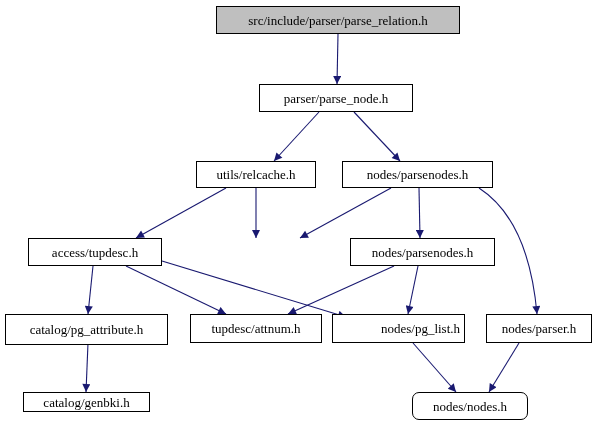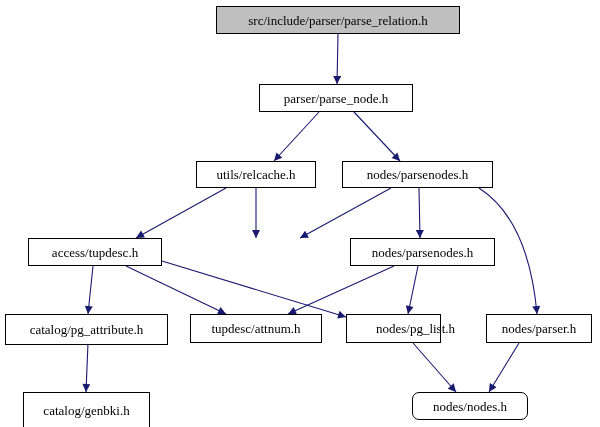--- a/index.html
+++ b/index.html
@@ -77,18 +77,18 @@
   </svg>
 
   <div class="node root" style="left:216px; top:6px;  width:244px; height:28px;">src/include/parser/parse_relation.h</div>
   <div class="node" style="left:259px; top:84px; width:154px; height:28px;">parser/parse_node.h</div>
   <div class="node" style="left:196px; top:161px;width:120px; height:27px;">utils/relcache.h</div>
   <div class="node" style="left:342px; top:161px;width:151px; height:27px;">nodes/parsenodes.h</div>
   <div class="node" style="left:28px;  top:238px;width:134px; height:28px;">access/tupdesc.h</div>
   <div class="node" style="left:350px; top:238px;width:145px; height:28px;">nodes/parsenodes.h</div>
   <div class="node" style="left:5px;   top:314px;width:163px; height:31px;">catalog/pg_attribute.h</div>
   <div class="node" style="left:190px; top:314px;width:132px; height:29px;">tupdesc/attnum.h</div>
-  <div class="node" style="left:346px; top:314px;width:95px; height:29px;padding-left:44px;">nodes/pg_list.h</div>
+  <div class="node" style="left:332px; top:314px;width:133px; height:29px;padding-left:44px;">nodes/pg_list.h</div>
   <div class="node" style="left:486px; top:314px;width:106px; height:29px;">nodes/parser.h</div>
-  <div class="node" style="left:23px;  top:392px;width:127px; height:36px;text-align:right;">catalog/genbki.h</div>
+  <div class="node" style="left:23px;  top:392px;width:127px; height:20px;text-align:right;">catalog/genbki.h</div>
   <div class="node" style="left:412px; top:392px;width:116px; height:28px;border-radius:7px;">nodes/nodes.h</div>
 
 </div>
 
 </body></html>

